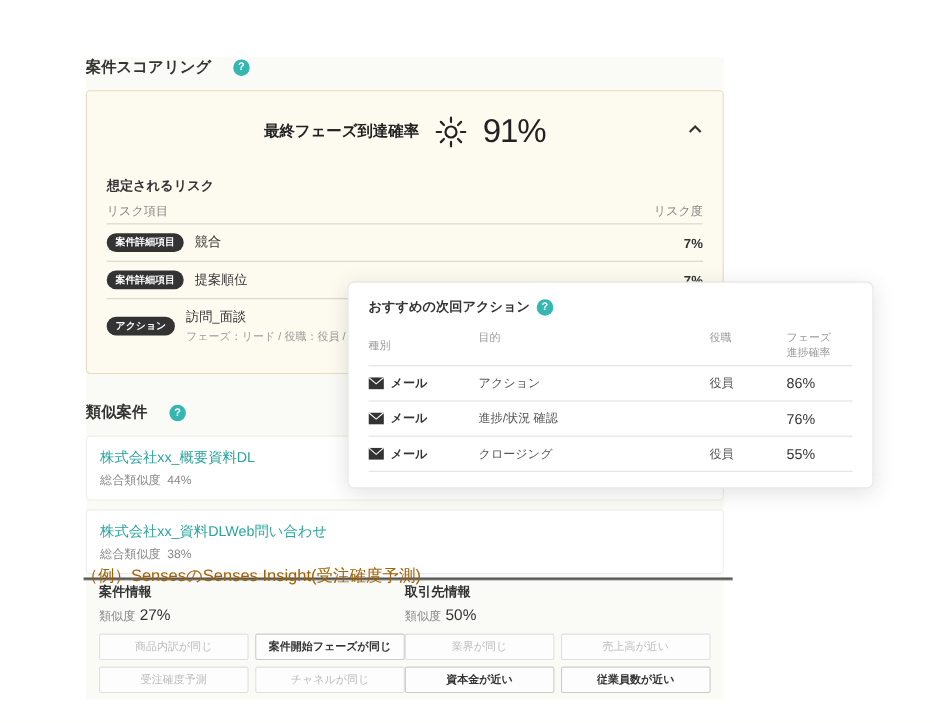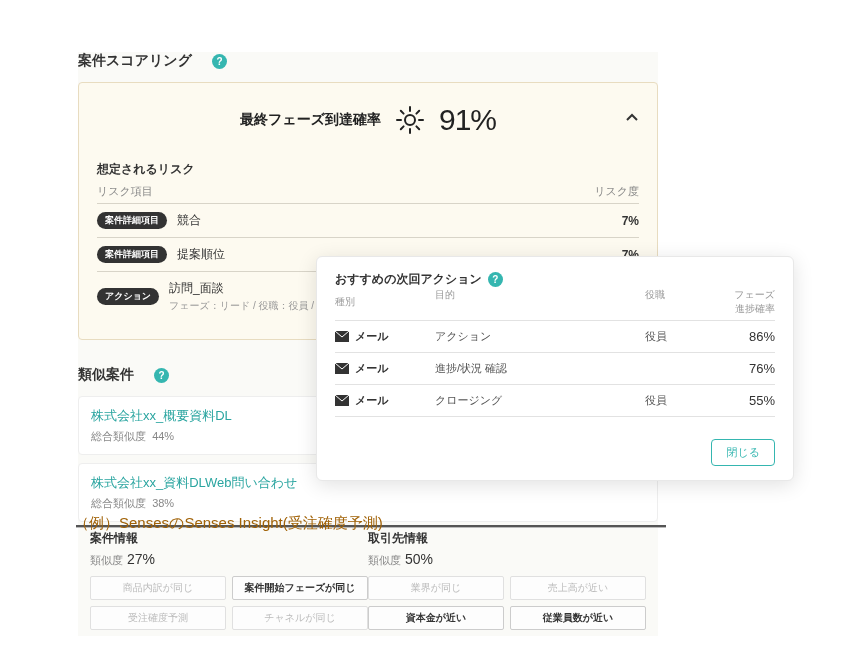--- a/index.html
+++ b/index.html
@@ -201,38 +201,39 @@
       box-shadow: 0 4px 20px rgba(0,0,0,0.12);
       padding: 14px 18px 14px 18px;
     }
     .popup-header {
       display: flex;
       align-items: center;
       gap: 6px;
       font-size: 12px;
       font-weight: 600;
       color: #333;
+      margin-bottom: 12px;
     }
     .popup-table-header {
       display: flex;
       font-size: 10px;
       color: #999;
       padding-bottom: 4px;
       border-bottom: 1px solid #e2e2e2;
     }
     .popup-row {
       display: flex;
       align-items: center;
       padding: 8px 0;
       border-bottom: 1px solid #e2e2e2;
     }
     .col-type { width: 100px; display: flex; align-items: center; gap: 6px; }
     .col-purpose { flex: 1; }
     .col-role { width: 70px; }
-    .col-rate { width: 60px; text-align: right; }
+    .col-rate { width: 60px; }
     .popup-row .col-type { font-size: 11px; font-weight: 600; color: #333; }
     .popup-row .col-purpose { font-size: 11px; color: #555; }
     .popup-row .col-role { font-size: 11px; color: #555; }
     .popup-row .col-rate { font-size: 13px; font-weight: 400; color: #333; }
     .mail-icon {
       width: 14px;
       height: 11px;
       display: inline-block;
     }
     .popup-footer {
@@ -429,19 +430,16 @@
             <path d="M0 0 L7 6 L14 0" fill="none" stroke="#fff" stroke-width="1"></path>
           </svg>
       </span>
       <span>メール</span>
     </div>
     <div class="col-purpose">クロージング</div>
     <div class="col-role">役員</div>
     <div class="col-rate">55%</div>
   </div>
 
-  <div class="popup-footer">
-    <button class="close-btn">閉じる</button>
-  </div>
 </div>
 
 <div class="caption-line"></div>
 <div class="caption">（例）SensesのSenses Insight(受注確度予測)</div>
 
 </body></html>

